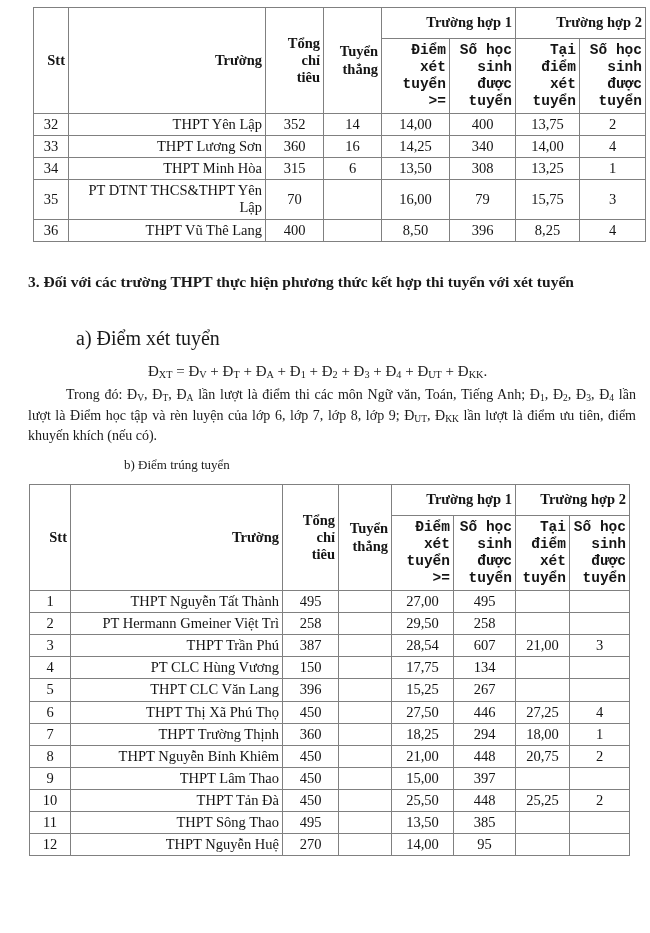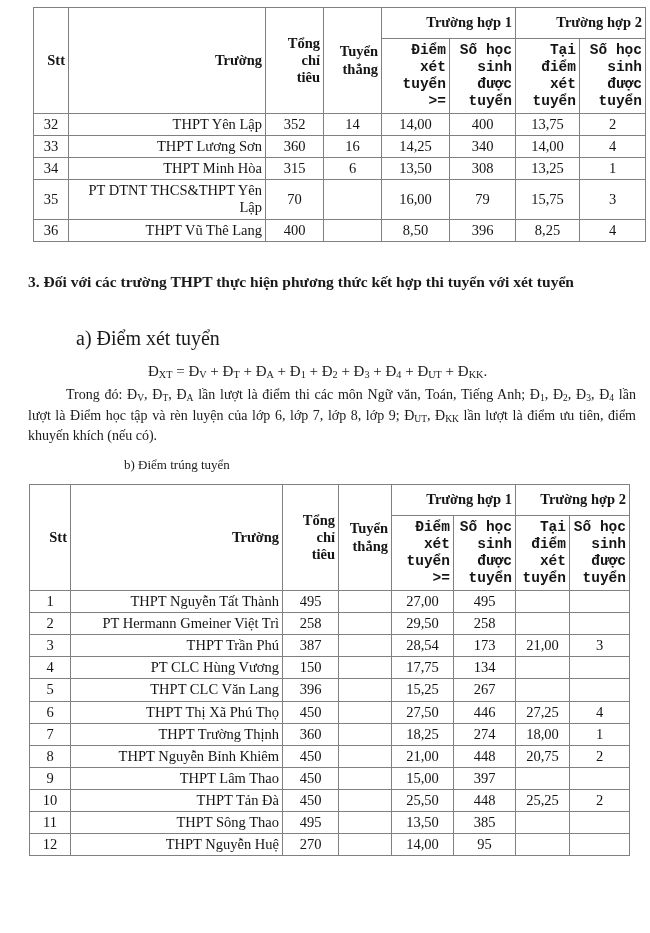--- a/index.html
+++ b/index.html
@@ -322,21 +322,21 @@
             <td class="c-center">258</td>
             <td class="c-center"></td>
             <td class="c-center"></td>
           </tr>
           <tr>
             <td class="c-center">3</td>
             <td class="c-left">THPT Trần Phú</td>
             <td class="c-center">387</td>
             <td class="c-center"></td>
             <td class="c-center">28,54</td>
-            <td class="c-center">173</td>
+            <td class="c-center">607</td>
             <td class="c-center">21,00</td>
             <td class="c-center">3</td>
           </tr>
           <tr>
             <td class="c-center">4</td>
             <td class="c-left">PT CLC Hùng Vương</td>
             <td class="c-center">150</td>
             <td class="c-center"></td>
             <td class="c-center">17,75</td>
             <td class="c-center">134</td>
@@ -362,21 +362,21 @@
             <td class="c-center">446</td>
             <td class="c-center">27,25</td>
             <td class="c-center">4</td>
           </tr>
           <tr>
             <td class="c-center">7</td>
             <td class="c-left">THPT Trường Thịnh</td>
             <td class="c-center">360</td>
             <td class="c-center"></td>
             <td class="c-center">18,25</td>
-            <td class="c-center">274</td>
+            <td class="c-center">294</td>
             <td class="c-center">18,00</td>
             <td class="c-center">1</td>
           </tr>
           <tr>
             <td class="c-center">8</td>
             <td class="c-left">THPT Nguyễn Bỉnh Khiêm</td>
             <td class="c-center">450</td>
             <td class="c-center"></td>
             <td class="c-center">21,00</td>
             <td class="c-center">448</td>

